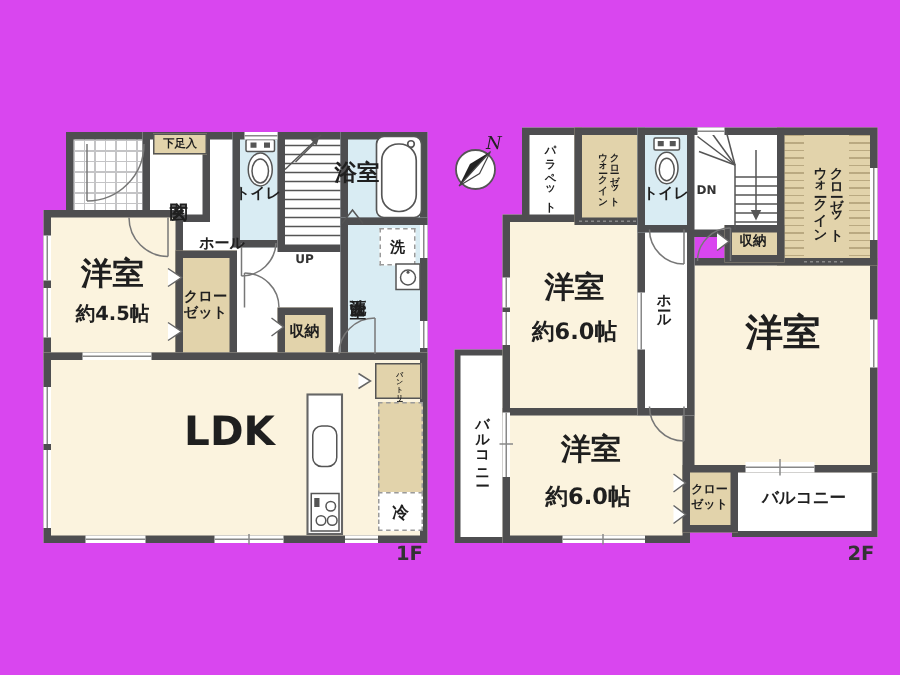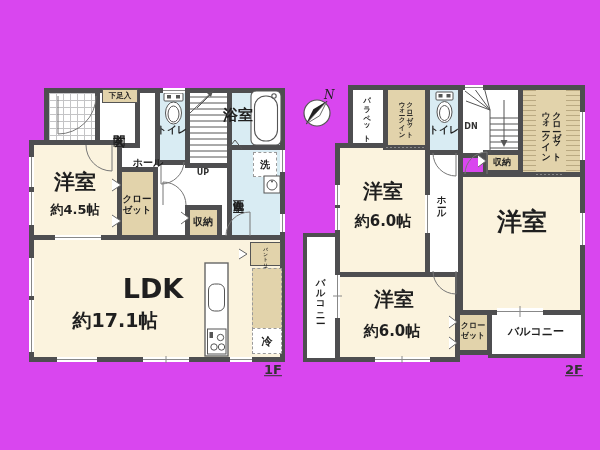--- a/index.html
+++ b/index.html
@@ -16,21 +16,21 @@
   .hatch{background-color:#fff;background-image:
     repeating-linear-gradient(0deg,#c4c4c6 0 1px,transparent 1px 7px),
     repeating-linear-gradient(90deg,#c4c4c6 0 1px,transparent 1px 7px);}
   .stripes{position:absolute;background-image:repeating-linear-gradient(to bottom,rgba(110,90,50,.35) 0 1px,transparent 1px 5px);}
   .box{position:absolute;box-sizing:border-box;display:flex;align-items:center;justify-content:center;}
   .dashed{border:1.5px dashed #9a9a9a;}
   .lbl{position:absolute;transform:translate(-50%,-50%);font-weight:bold;white-space:nowrap;
        line-height:1.2;text-align:center;z-index:70;color:#1f1f1f;}
   .v1{writing-mode:vertical-rl;text-orientation:upright;letter-spacing:1px;}
   .v2{writing-mode:vertical-lr;text-orientation:upright;letter-spacing:0;}
-  .muted{color:#333;text-decoration:underline;}
+  .muted{color:#333;}
   svg text{font-family:"DejaVu Serif","Liberation Serif",serif;}
   #overlay{position:absolute;left:0;top:0;z-index:60;pointer-events:none;}
 </style>
 </head>
 <body>
 
 <div id="canvas">
 
   <div class="room c-white" style="left:117px;top:88px;width:115px;height:152px;"></div>
   <div class="room c-white hatch" style="left:44px;top:88px;width:56px;height:60px;"></div>
@@ -65,21 +65,20 @@
   <div class="lbl" style="left:203px;top:173px;font-size:8px;color:#333;">UP</div>
   <div class="lbl v1" style="left:238px;top:192px;font-size:11px;">洗面室</div>
   <div class="lbl" style="left:75px;top:183px;font-size:21px;">洋室</div>
   <div class="lbl" style="left:75px;top:210px;font-size:13px;">約4.5帖</div>
   <div class="lbl" style="left:137px;top:204px;font-size:9.5px;">
     <span>クロー</span><br>
     <span>ゼット</span>
   </div>
   <div class="lbl" style="left:203px;top:222px;font-size:10px;">収納</div>
   <div class="lbl" style="left:115px;top:289px;font-size:27px;margin-left:38px;">LDK</div>
-  <div class="lbl" style="left:115px;top:320px;font-size:19px;">約17.1帖</div>
   <div class="lbl muted" style="left:273px;top:370px;font-size:13px;">1F</div>
 
   <div class="room c-white thinw" style="left:303px;top:233px;width:37px;height:129px;"></div>
   <div class="room c-white thinw" style="left:488px;top:308px;width:97px;height:50px;"></div>
   <div class="room c-room" style="left:335px;top:143px;width:95px;height:134px;"></div>
   <div class="room c-room" style="left:335px;top:272px;width:125px;height:90px;"></div>
   <div class="room c-room" style="left:458px;top:172px;width:127px;height:143px;"></div>
   <div class="room c-white" style="left:425px;top:140px;width:38px;height:137px;"></div>
   <div class="room c-white" style="left:348px;top:85px;width:40px;height:63px;"></div>
   <div class="room c-closet" style="left:383px;top:85px;width:47px;height:65px;"></div>

